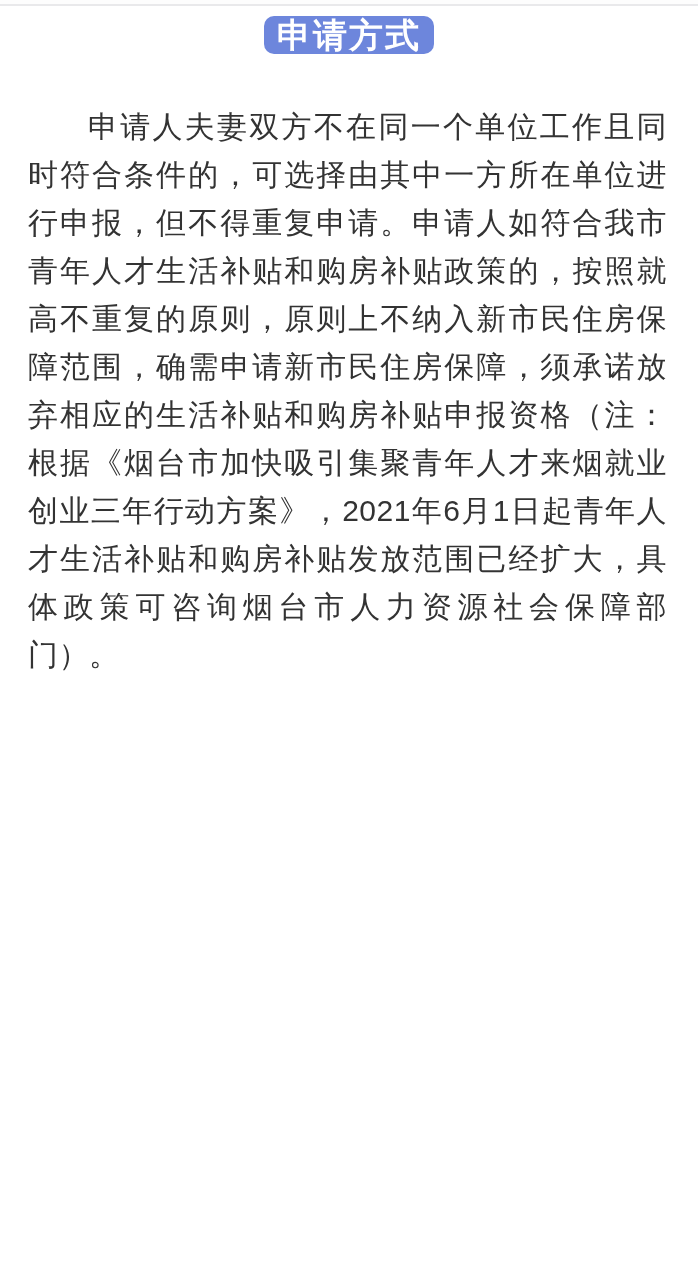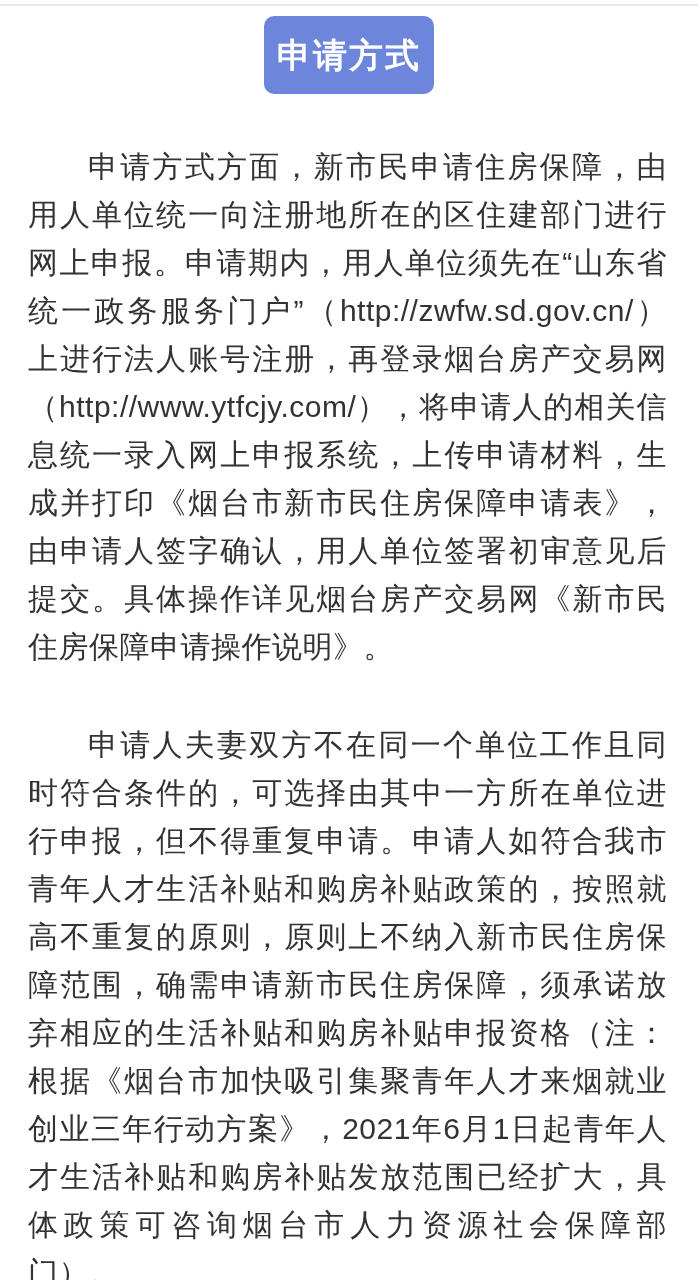--- a/index.html
+++ b/index.html
@@ -25,21 +25,21 @@
     margin-top: 10px;
   }
   .section-badge {
     display: inline-block;
     background: #6d86dc;
     color: #ffffff;
     font-size: 34px;
     font-weight: bold;
     letter-spacing: 2px;
     line-height: 36px;
-    padding: 21px 13px;
+    padding: 1px 13px;
     border-radius: 10px;
     text-align: center;
     user-select: none;
   }
   .article {
     margin-top: 49px;
     padding: 0 31px 0 28px;
     color: #333333;
     font-size: 30px;
     line-height: 48px;
@@ -61,15 +61,14 @@
 
 <div class="top-divider" style="border-bottom-color: rgb(233, 233, 235);"></div>
 
 <div class="badge-row">
   <div class="section-badge" style="background: rgb(109, 134, 220); color: rgb(255, 255, 255);">
     <span>申请方式</span>
   </div>
 </div>
 
 <div class="article" style="color: rgb(51, 51, 51);">
-  <p>申请方式方面，新市民申请住房保障，由用人单位统一向注册地所在的区住建部门进行网上申报。申请期内，用人单位须先在“山东省统一政务服务门户”（http://zwfw.sd.gov.cn/）上进行法人账号注册，再登录烟台房产交易网（http://www.ytfcjy.com/），将申请人的相关信息统一录入网上申报系统，上传申请材料，生成并打印《烟台市新市民住房保障申请表》，由申请人签字确认，用人单位签署初审意见后提交。具体操作详见烟台房产交易网《新市民住房保障申请操作说明》。</p>
   <p>申请人夫妻双方不在同一个单位工作且同时符合条件的，可选择由其中一方所在单位进行申报，但不得重复申请。申请人如符合我市青年人才生活补贴和购房补贴政策的，按照就高不重复的原则，原则上不纳入新市民住房保障范围，确需申请新市民住房保障，须承诺放弃相应的生活补贴和购房补贴申报资格（注：根据《烟台市加快吸引集聚青年人才来烟就业创业三年行动方案》，2021年6月1日起青年人才生活补贴和购房补贴发放范围已经扩大，具体政策可咨询烟台市人力资源社会保障部门）。</p>
 </div>
 
 </body></html>

